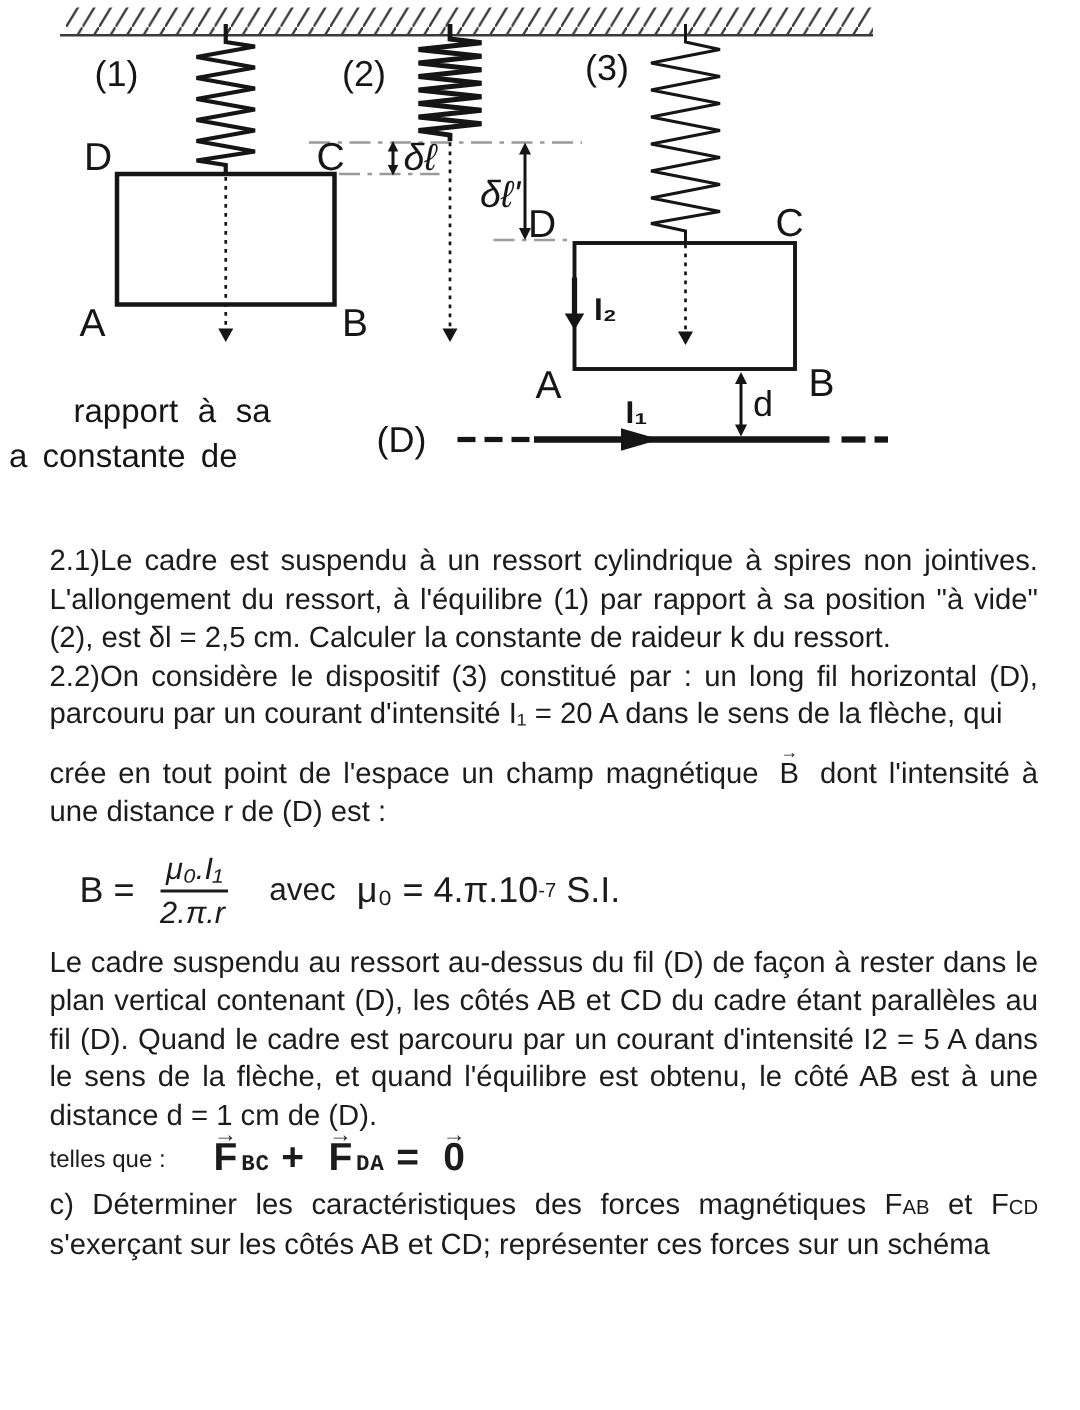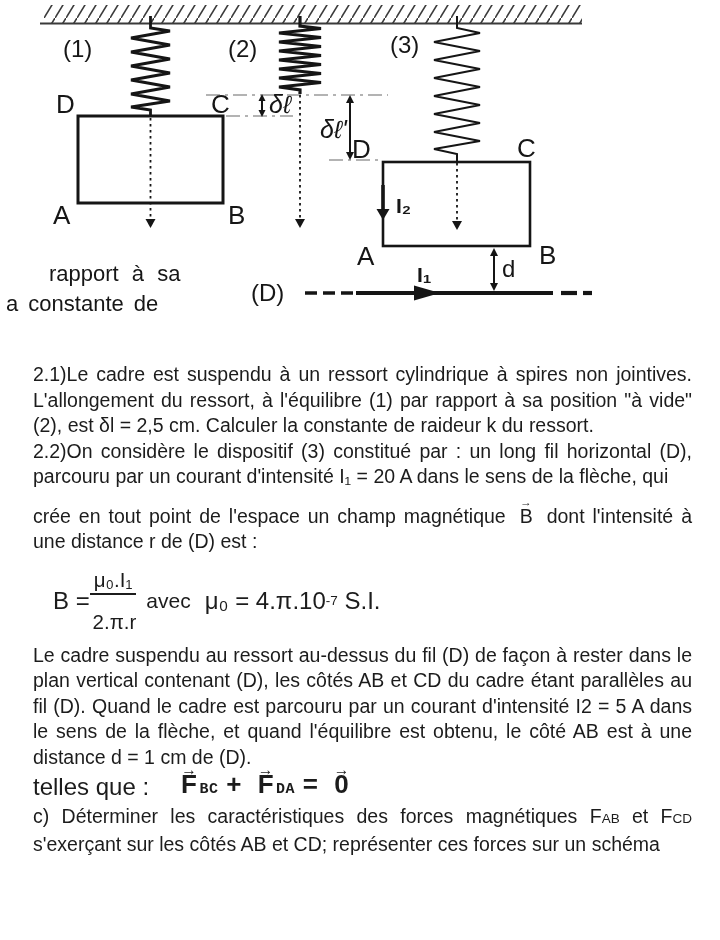--- a/index.html
+++ b/index.html
@@ -14,28 +14,28 @@
   .content p{margin:0;}
   .just{text-align:justify;}
   .p-field{margin-top:14px !important;}
   .p-cadre{margin-top:6px !important;}
   .vec{position:relative;display:inline-block;}
   .vec::before{content:"→";position:absolute;top:-0.62em;left:50%;
                transform:translateX(-50%);font-size:0.60em;line-height:1;}
   .vecb{margin:0 6px;}
   .formula{display:flex;align-items:center;margin:12px 0 8px 20px;
            font-size:24px;white-space:nowrap;}
-  .frac{display:inline-flex;flex-direction:column;text-align:right;
-        font-size:20.5px;margin:0 0;}
+  .frac{display:inline-flex;flex-direction:column;text-align:left;
+        font-size:20.5px;margin:0 17px;font-style:italic;}
   .frac .num{padding:0 4px 1px;border-bottom:2px solid #1c1c1c;}
-  .frac .den{padding-top:14px;}
+  .frac .den{padding-top:1px;}
   .avec{font-size:21px;margin:0 14px 0 10px;}
   .exp{font-size:13.5px;}
   .formula2{display:flex;align-items:center;height:34px;margin:0;}
-  .f2label{font-size:24px;}
+  .f2label{font-size:16px;}
   .bigf{font-size:26px;font-weight:bold;margin-left:24px;letter-spacing:0.5px;white-space:nowrap;}
   .bigf .vec{margin:0 2px 0 8px;}
   .fsub{font-size:15px;font-weight:bold;font-family:Liberation Mono, monospace;}
   .subsc{font-size:13.5px;}
 </style>
 </head>
 <body>
 
 <div class="page">
 

